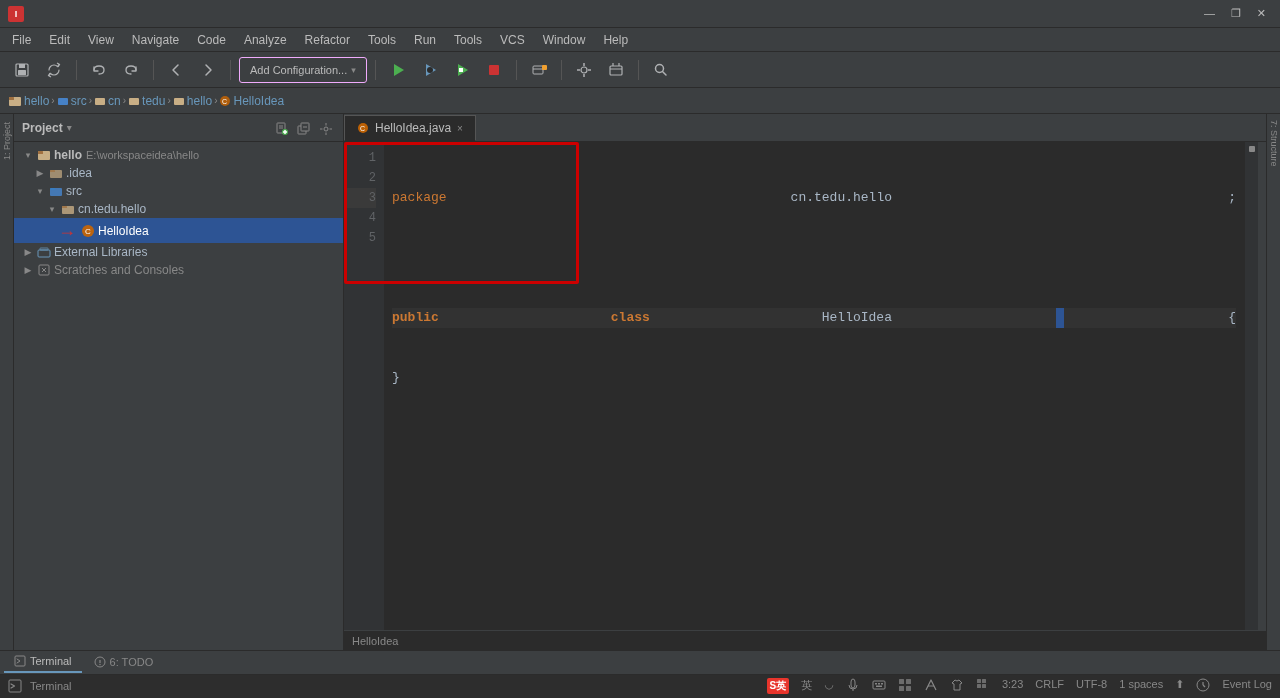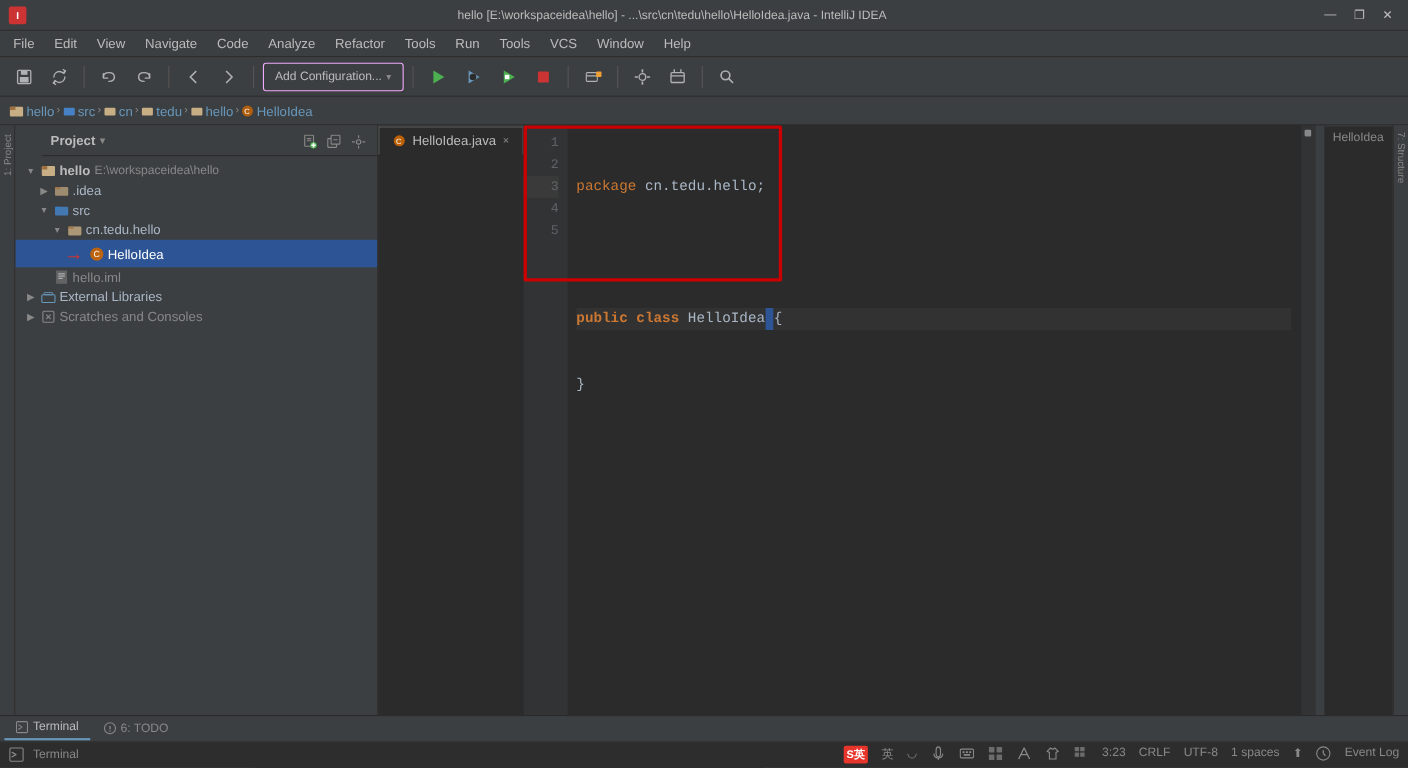--- a/index.html
+++ b/index.html
@@ -110,21 +110,20 @@
     }
     .side-panel-header {
       height: 28px;
       display: flex;
       align-items: center;
       justify-content: space-between;
       padding: 0 8px;
       border-bottom: 1px solid #2b2b2b;
       font-size: 12px;
       color: #bbbbbb;
-      margin-left: 24px;
     }
     .side-panel-header-left { display: flex; align-items: center; gap: 4px; }
     .side-panel-actions { display: flex; gap: 4px; }
     .side-action { cursor: pointer; color: #888; font-size: 14px; padding: 2px; }
 
     
     .project-tree {
       flex: 1;
       overflow-y: auto;
       padding: 4px 0;
@@ -149,21 +148,21 @@
       font-size: 18px;
       font-weight: bold;
       margin-right: 2px;
     }
 
     
     .editor-area {
       flex: 1;
       background: #2b2b2b;
       display: flex;
-      flex-direction: row;
+      flex-direction: column;
     }
     .editor-tabs {
       height: 28px;
       background: #3c3f41;
       display: flex;
       align-items: flex-end;
       border-bottom: 1px solid #2b2b2b;
     }
     .editor-tab {
       height: 26px;
@@ -209,21 +208,21 @@
       font-size: 12px;
     }
     .line-numbers div { height: 20px; }
     .code-content {
       flex: 1;
       padding: 6px 8px;
       line-height: 20px;
       color: #a9b7c6;
       white-space: pre;
     }
-    .code-line { height: 20px; display: flex; align-items: center; }
+    .code-line { height: 20px; display: flex; align-items: center; justify-content: space-between; }
     .kw { color: #cc7832; font-weight: bold; }
     .kw2 { color: #cc7832; }
     .cls-name { color: #a9b7c6; }
     .pkg { color: #a9b7c6; }
 
     
     .highlighted-line { background: #323232; }
 
     
     .red-box-overlay {
@@ -332,21 +331,20 @@
       background: #3c3f41;
     }
   </style>
 </head>
 <body>
 
 <div class="title-bar">
   <div class="title-bar-left">
     <span class="app-icon">I</span>
   </div>
-  <span class="title-bar-title">hello [E:\workspaceidea\hello] - ...\src\cn\tedu\hello\HelloIdea.java - IntelliJ IDEA</span>
   <div class="title-bar-controls">
     <span>—</span>
     <span>❐</span>
     <span>✕</span>
   </div>
 </div>
 
 <div class="menu-bar">
   <span class="menu-item">File</span>
   <span class="menu-item">Edit</span>
@@ -590,31 +588,20 @@
       <div class="tree-item selected">
         <span style="width:36px;"></span>
         <span class="red-arrow">→</span>
         <svg width="14" height="14" viewBox="0 0 14 14" style="margin:0 3px;">
             <circle cx="7" cy="7" r="6" fill="#cc6600" opacity="0.9"></circle>
             <text x="4" y="10" font-size="8" fill="white" font-family="Arial">C</text>
           </svg>
         <span class="tree-label">HelloIdea</span>
       </div>
 
-      <div class="tree-item">
-        <span style="width:12px;"></span>
-        <span class="tree-arrow" style="visibility:hidden;">▶</span>
-        <svg width="14" height="14" viewBox="0 0 14 14" style="margin:0 3px;">
-            <rect x="2" y="1" width="10" height="12" rx="0.5" fill="#888" opacity="0.5"></rect>
-            <line x1="4" y1="4" x2="10" y2="4" stroke="#ccc" stroke-width="0.8"></line>
-            <line x1="4" y1="6" x2="10" y2="6" stroke="#ccc" stroke-width="0.8"></line>
-            <line x1="4" y1="8" x2="8" y2="8" stroke="#ccc" stroke-width="0.8"></line>
-          </svg>
-        <span class="tree-label" style="color:#888;">hello.iml</span>
-      </div>
 
       <div class="tree-item">
         <span class="tree-arrow">▶</span>
         <svg width="14" height="14" viewBox="0 0 14 14" style="margin:0 3px;">
             <rect x="1" y="5" width="12" height="7" rx="1" stroke="#6897bb" stroke-width="1" fill="none"></rect>
             <rect x="3" y="3" width="8" height="2" rx="0.5" stroke="#6897bb" stroke-width="0.8" fill="none"></rect>
           </svg>
         <span class="tree-label">External Libraries</span>
       </div>
 

